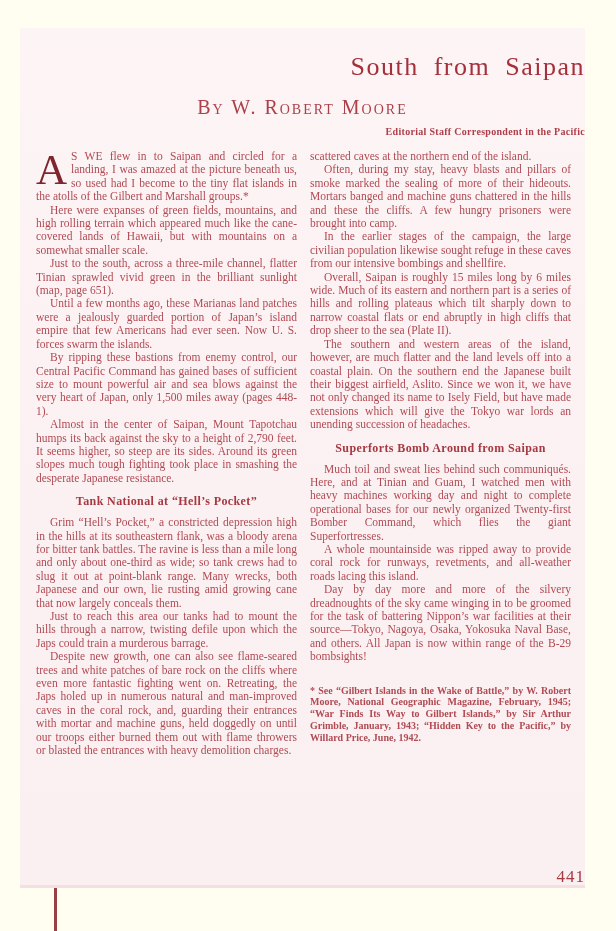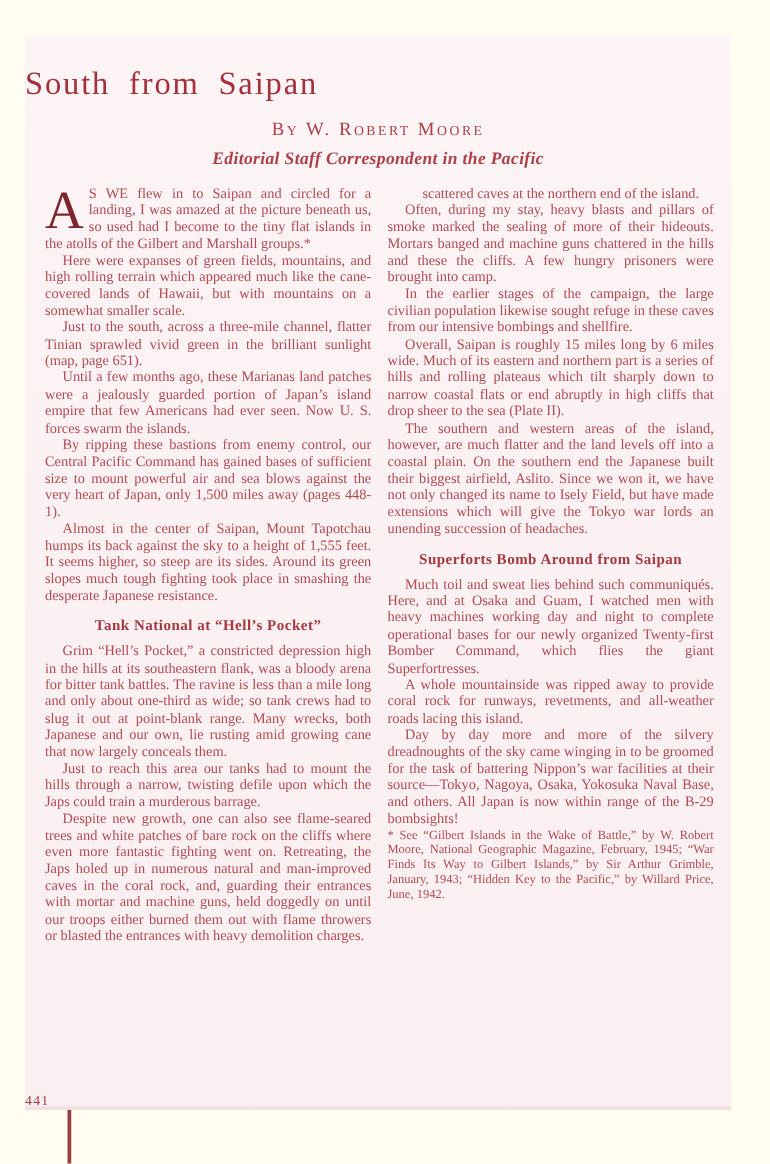--- a/index.html
+++ b/index.html
@@ -7,56 +7,57 @@
     width:616px;height:931px;overflow:hidden;position:relative;
     background:#fffef0;
     font-family:"Liberation Serif", serif;
   }
   .page{
     position:absolute;left:20px;top:28px;width:565px;height:860px;
     background:#fcf2f3;
     background:linear-gradient(180deg,#fdf4f5 0%,#fcf1f2 55%,#fbf0f1 100%);
   }
   .page-title{
-    margin:24px 0 0 0;text-align:left;font-weight:400;
+    margin:24px 0 0 0;text-align:right;font-weight:400;
     font-size:26px;color:#a4303b;letter-spacing:1.5px;word-spacing:7px;
   }
   .byline{
     margin:14px 0 0 0;text-align:center;font-variant:small-caps;
-    font-size:15px;color:#ad3f49;letter-spacing:2px;font-weight:400;
+    font-size:20px;color:#ad3f49;letter-spacing:2px;font-weight:400;
   }
   .credit{
-    margin:7px 0 0 0;text-align:center;font-style:italic;font-weight:600;
-    font-size:14px;color:#ad3f49;letter-spacing:0.3px;
+    margin:7px 0 0 0;text-align:right;font-weight:600;
+    font-size:10px;color:#ad3f49;letter-spacing:0.3px;
   }
   .columns{
     display:flex;gap:13px;margin-top:13px;padding:0 14px 0 16px;
   }
   .col{flex:1 1 0;min-width:0;}
   .col p{
     margin:0;color:#b04a53;font-size:11.5px;line-height:13.4px;
     text-align:justify;text-indent:14px;
   }
-  .col p.cont{text-indent:0;margin-left:28px;}
+  .col p.cont{text-indent:0;}
   .col p.lead{text-indent:0;}
   .dropcap{
     float:left;font-size:43px;line-height:36px;height:38px;
     padding:2px 4px 0 0;color:#7e262e;font-weight:400;
   }
   .colhead{
     margin:9px 0 7px 0;text-align:center;font-size:12px;font-weight:700;
     color:#a63842;letter-spacing:0.4px;
   }
   .col p.footnote{
-    margin-top:0;font-size:10px;line-height:11.8px;text-indent:0;
+    margin-top:21px;font-size:10px;line-height:11.8px;text-indent:0;
     color:#b04a53;
+    font-weight:bold;
   }
   .page-number{
-    position:absolute;left:0;right:0;bottom:1px;text-align:left;
-    font-size:11px;color:#a63842;letter-spacing:1px;
+    position:absolute;left:0;right:0;bottom:1px;text-align:right;
+    font-size:17px;color:#a63842;letter-spacing:1px;
   }
   .border-mark-v{
     position:absolute;left:54px;top:888px;width:3px;height:43px;
     background:#8e2a33;opacity:0.9;
   }
   .border-strip-b{
     position:absolute;left:0;right:0;bottom:0;height:3px;
     background:#f5dfe1;
   }
 </style>
@@ -68,34 +69,34 @@
   <div class="byline">By W. Robert Moore</div>
   <div class="credit">Editorial Staff Correspondent in the Pacific</div>
 
   <div class="columns">
     <div class="col">
         <p class="lead"><span class="dropcap">A</span>S WE flew in to Saipan and circled for a landing, I was amazed at the picture beneath us, so used had I become to the tiny flat islands in the atolls of the Gilbert and Marshall groups.*</p>
         <p class="p">Here were expanses of green fields, mountains, and high rolling terrain which appeared much like the cane-covered lands of Hawaii, but with mountains on a somewhat smaller scale.</p>
         <p class="p">Just to the south, across a three-mile channel, flatter Tinian sprawled vivid green in the brilliant sunlight (map, page 651).</p>
         <p class="p">Until a few months ago, these Marianas land patches were a jealously guarded portion of Japan’s island empire that few Americans had ever seen. Now U. S. forces swarm the islands.</p>
         <p class="p">By ripping these bastions from enemy control, our Central Pacific Command has gained bases of sufficient size to mount powerful air and sea blows against the very heart of Japan, only 1,500 miles away (pages 448-1).</p>
-        <p class="p">Almost in the center of Saipan, Mount Tapotchau humps its back against the sky to a height of 1,555 feet. It seems higher, so steep are its sides. Around its green slopes much tough fighting took place in smashing the desperate Japanese resistance.</p>
+        <p class="p">Almost in the center of Saipan, Mount Tapotchau humps its back against the sky to a height of 2,790 feet. It seems higher, so steep are its sides. Around its green slopes much tough fighting took place in smashing the desperate Japanese resistance.</p>
         <h3 class="colhead">Tank National at “Hell’s Pocket”</h3>
         <p class="p">Grim “Hell’s Pocket,” a constricted depression high in the hills at its southeastern flank, was a bloody arena for bitter tank battles. The ravine is less than a mile long and only about one-third as wide; so tank crews had to slug it out at point-blank range. Many wrecks, both Japanese and our own, lie rusting amid growing cane that now largely conceals them.</p>
         <p class="p">Just to reach this area our tanks had to mount the hills through a narrow, twisting defile upon which the Japs could train a murderous barrage.</p>
         <p class="p">Despite new growth, one can also see flame-seared trees and white patches of bare rock on the cliffs where even more fantastic fighting went on. Retreating, the Japs holed up in numerous natural and man-improved caves in the coral rock, and, guarding their entrances with mortar and machine guns, held doggedly on until our troops either burned them out with flame throwers or blasted the entrances with heavy demolition charges.</p>
       </div>
     <div class="col">
         <p class="cont">scattered caves at the northern end of the island.</p>
         <p class="p">Often, during my stay, heavy blasts and pillars of smoke marked the sealing of more of their hideouts. Mortars banged and machine guns chattered in the hills and these the cliffs. A few hungry prisoners were brought into camp.</p>
         <p class="p">In the earlier stages of the campaign, the large civilian population likewise sought refuge in these caves from our intensive bombings and shellfire.</p>
         <p class="p">Overall, Saipan is roughly 15 miles long by 6 miles wide. Much of its eastern and northern part is a series of hills and rolling plateaus which tilt sharply down to narrow coastal flats or end abruptly in high cliffs that drop sheer to the sea (Plate II).</p>
         <p class="p">The southern and western areas of the island, however, are much flatter and the land levels off into a coastal plain. On the southern end the Japanese built their biggest airfield, Aslito. Since we won it, we have not only changed its name to Isely Field, but have made extensions which will give the Tokyo war lords an unending succession of headaches.</p>
         <h3 class="colhead">Superforts Bomb Around from Saipan</h3>
-        <p class="p">Much toil and sweat lies behind such communiqués. Here, and at Osaka and Guam, I watched men with heavy machines working day and night to complete operational bases for our newly organized Twenty-first Bomber Command, which flies the giant Superfortresses.</p>
+        <p class="p">Much toil and sweat lies behind such communiqués. Here, and at Tinian and Guam, I watched men with heavy machines working day and night to complete operational bases for our newly organized Twenty-first Bomber Command, which flies the giant Superfortresses.</p>
         <p class="p">A whole mountainside was ripped away to provide coral rock for runways, revetments, and all-weather roads lacing this island.</p>
         <p class="p">Day by day more and more of the silvery dreadnoughts of the sky came winging in to be groomed for the task of battering Nippon’s war facilities at their source—Tokyo, Nagoya, Osaka, Yokosuka Naval Base, and others. All Japan is now within range of the B-29 bombsights!</p>
         <p class="footnote">* See “Gilbert Islands in the Wake of Battle,” by W. Robert Moore, National Geographic Magazine, February, 1945; “War Finds Its Way to Gilbert Islands,” by Sir Arthur Grimble, January, 1943; “Hidden Key to the Pacific,” by Willard Price, June, 1942.</p>
       </div>
   </div>
 
   <div class="page-number">441</div>
   <div class="border-strip-b"></div>
 </div>
 

